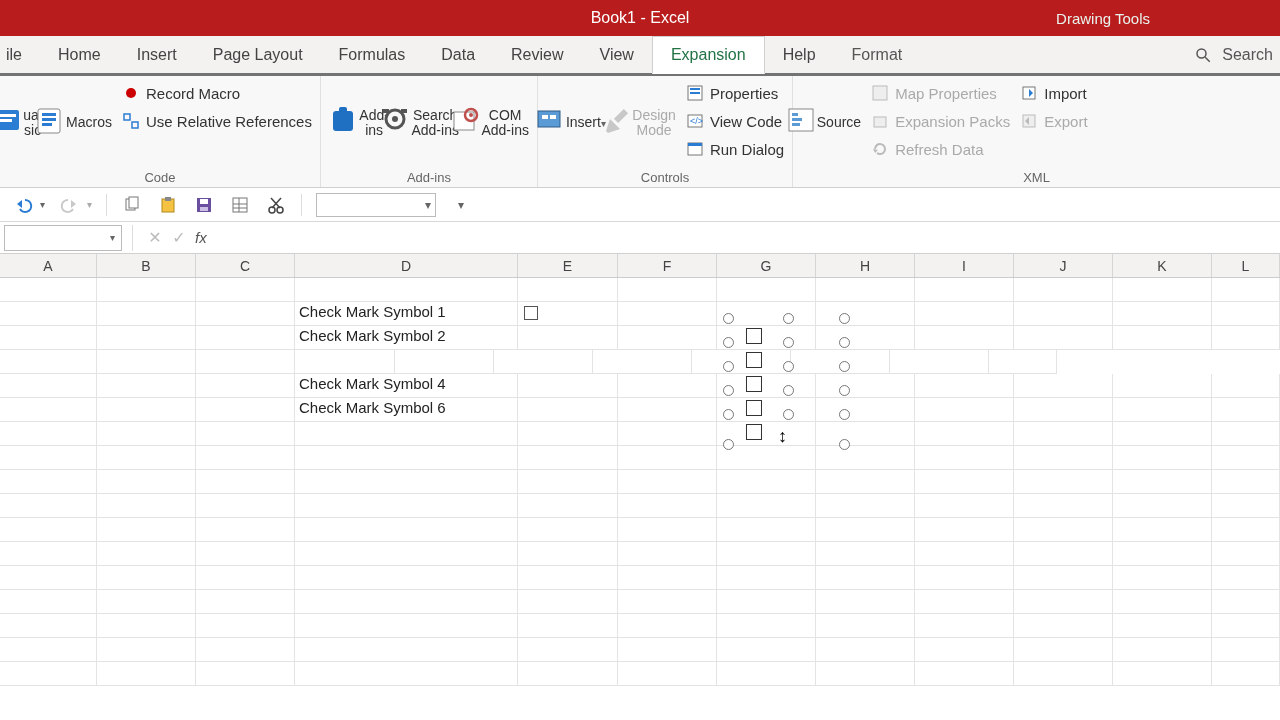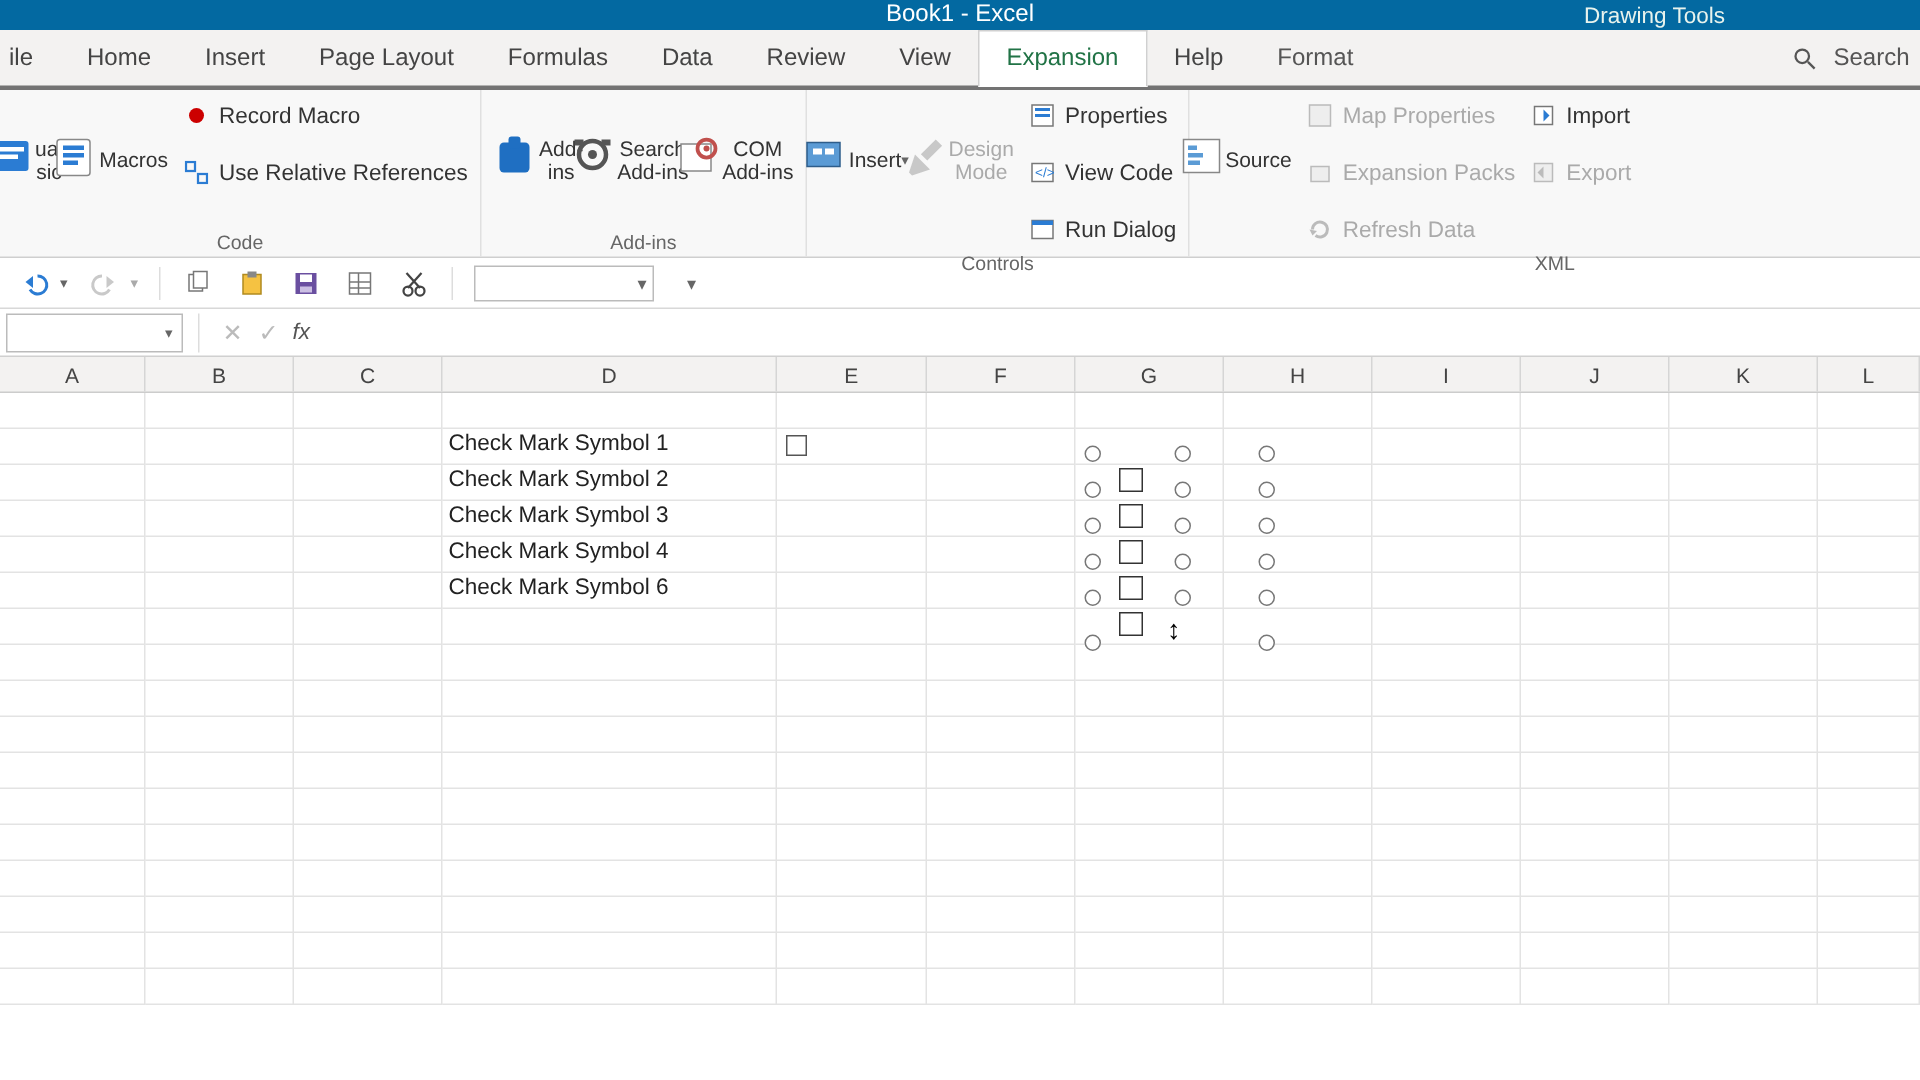--- a/index.html
+++ b/index.html
@@ -1,20 +1,20 @@
 <!DOCTYPE html>
 <html><head>
 <meta charset="utf-8">
 <style>
   * { box-sizing: border-box; margin: 0; padding: 0; font-family: "Segoe UI", Arial, sans-serif; }
   html, body { width: 1280px; height: 720px; overflow: hidden; background: #fff; }
 
   
   .titlebar {
-    height: 20px; background: #0369a1; display: flex; align-items: center;
+    height: 36px; background: #b91c1c; display: flex; align-items: center;
     color: #fff; position: relative;
   }
   .titlebar .title { position: absolute; left: 50%; transform: translateX(-50%); font-size: 16px; }
   .titlebar .contextual { position: absolute; right: 130px; font-size: 15px; color: #e8f3ed; }
 
   
   .tabs {
     height: 40px; background: #f3f2f1; display: flex; align-items: stretch;
     border-bottom: 3px solid #737373; padding-left: 0;
   }
@@ -41,21 +41,21 @@
   .group-body { display: flex; align-items: flex-start; gap: 10px; }
   .group-label { text-align: center; font-size: 13px; color: #666; padding-top: 2px; }
 
   .big-btn {
     display: flex; flex-direction: row; align-items: center; justify-content: flex-end;
     width: 60px; height: 86px; cursor: pointer; text-align: center; font-size: 14px; line-height: 1.1;
   }
   .big-btn .ico { width: 34px; height: 34px; margin-bottom: 4px; display:flex; align-items:center; justify-content:center; }
   .big-btn.disabled { color: #aaa; }
 
-  .stack { display: flex; flex-direction: column; gap: 12px; }
+  .stack { display: flex; flex-direction: column; gap: 2px; }
   .stack .row { display: flex; align-items: center; gap: 6px; font-size: 15px; cursor: pointer; height: 26px; white-space: nowrap; }
   .stack .row.disabled { color: #aaa; }
   .stack .row .mini-ico { width: 18px; height: 18px; display:flex; align-items:center; justify-content:center; }
 
   
   .qat {
     height: 34px; background: #fff; border-bottom: 1px solid #d8d8d8;
     display: flex; align-items: center; gap: 14px; padding: 0 12px;
   }
   .qat .qbtn { width: 22px; height: 22px; display:flex; align-items:center; justify-content:center; cursor:pointer; }
@@ -496,21 +496,20 @@
     <div class="cell wH"></div>
       <div class="cell wI"></div>
       <div class="cell wJ"></div>
     <div class="cell wK"></div>
       <div class="cell wL"></div>
   </div>
   <div class="gridrow">
     <div class="cell wA"></div>
       <div class="cell wB"></div>
       <div class="cell wC"></div>
-    <div class="cell wD">Check Mark Symbol 3</div>
     <div class="cell wE"></div>
       <div class="cell wF"></div>
       <div class="cell wG"></div>
     <div class="cell wH"></div>
       <div class="cell wI"></div>
       <div class="cell wJ"></div>
     <div class="cell wK"></div>
       <div class="cell wL"></div>
   </div>
   <div class="gridrow">

